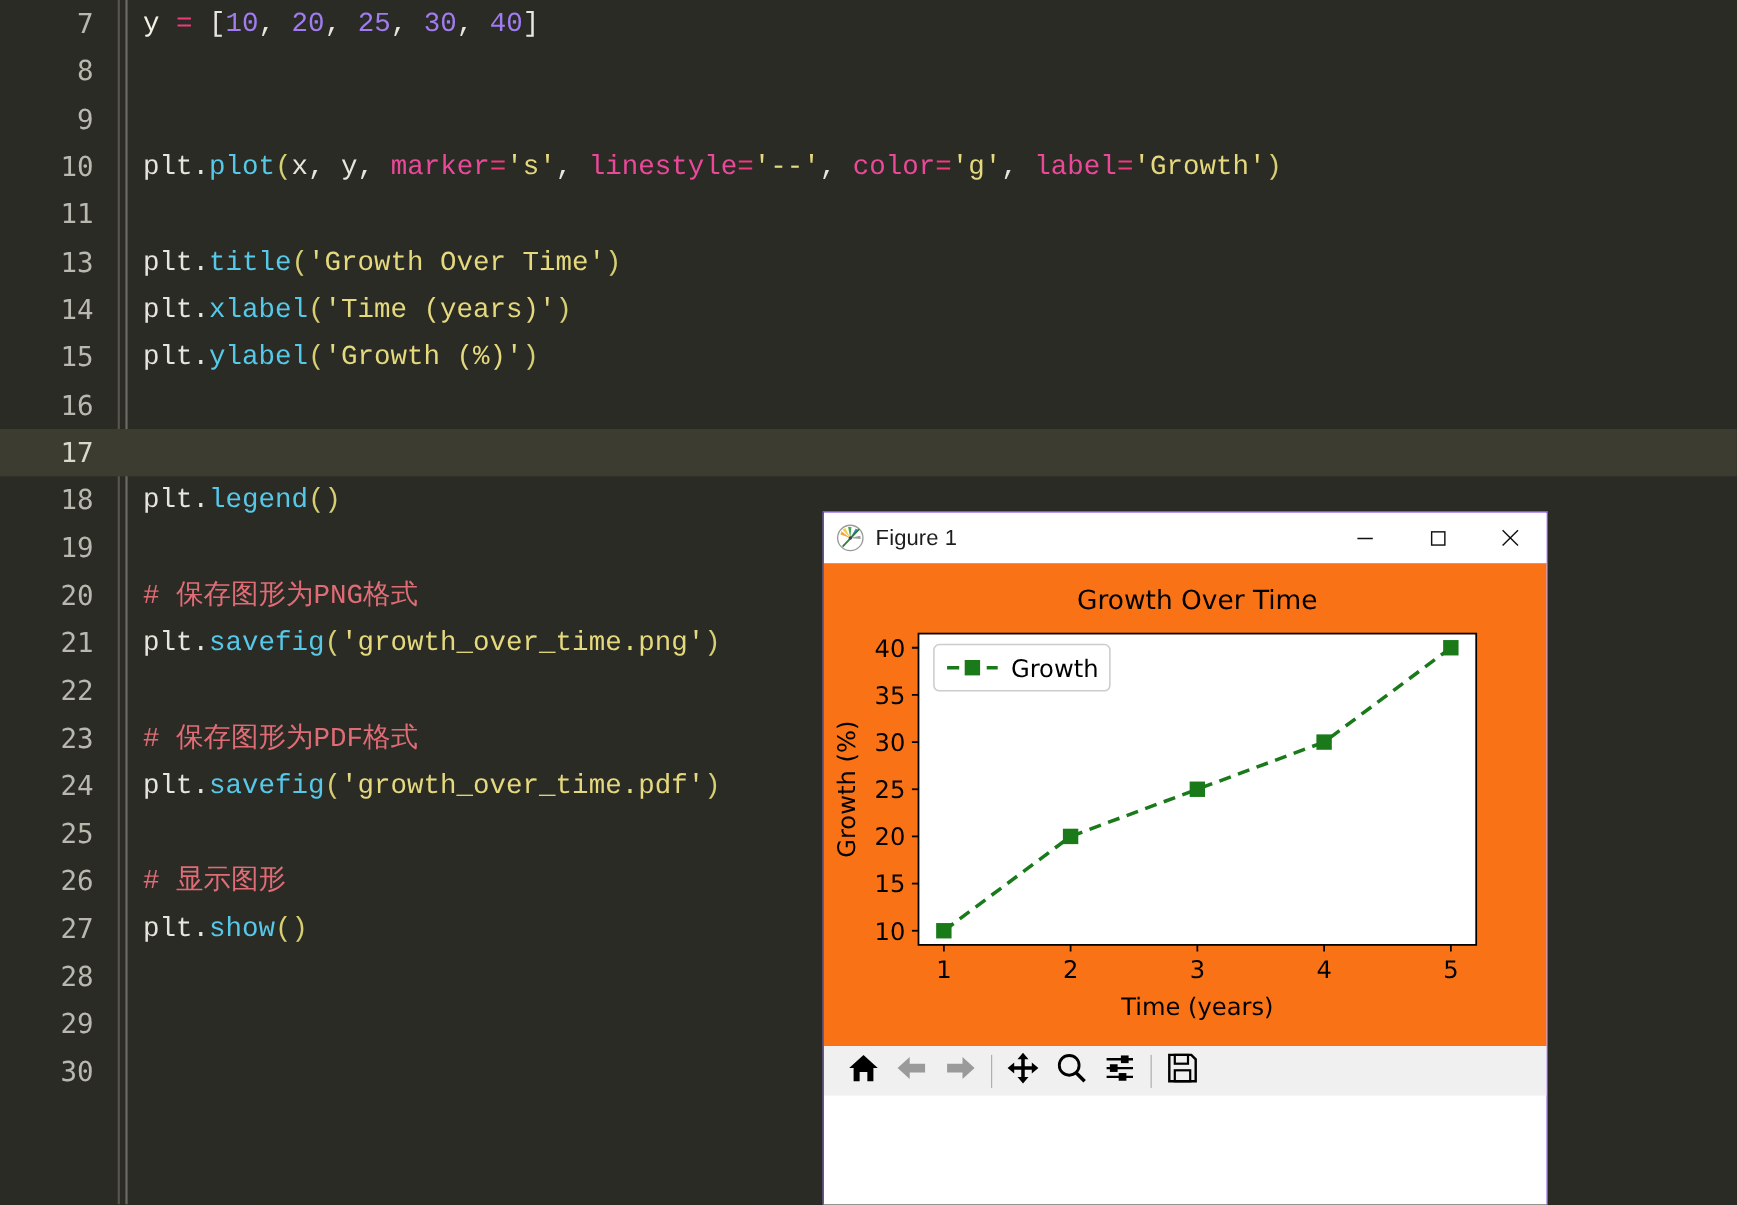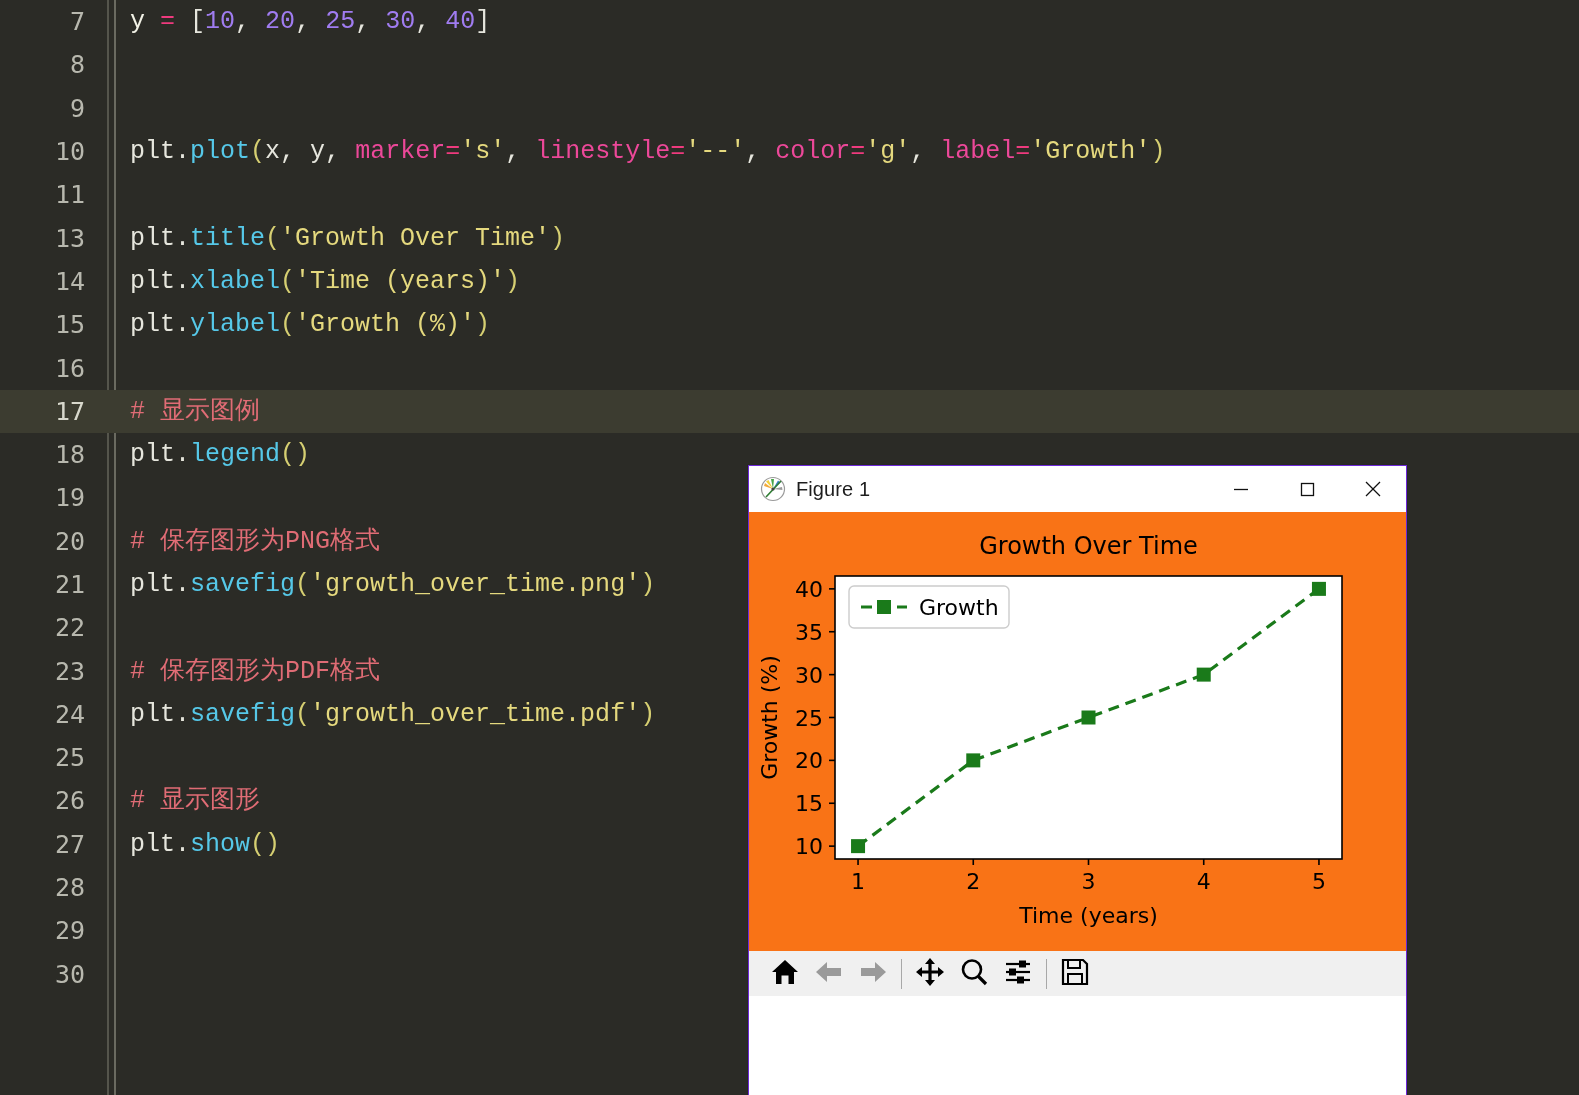--- a/index.html
+++ b/index.html
@@ -178,21 +178,20 @@
         <div class="row">
           <div class="ln">15</div>
           <div class="code"><span class="t-plain">plt</span><span class="t-plain">.</span><span class="t-fn">ylabel</span><span class="t-paren">(</span><span class="t-str">'Growth (%)'</span><span class="t-paren">)</span></div>
         </div>
         <div class="row">
           <div class="ln">16</div>
           <div class="code"></div>
         </div>
         <div class="row active">
           <div class="ln">17</div>
-          <div class="code"><span class="t-cmt"># 显示图例</span></div>
         </div>
         <div class="row">
           <div class="ln">18</div>
           <div class="code"><span class="t-plain">plt</span><span class="t-plain">.</span><span class="t-fn">legend</span><span class="t-paren">()</span></div>
         </div>
         <div class="row">
           <div class="ln">19</div>
           <div class="code"></div>
         </div>
         <div class="row">

